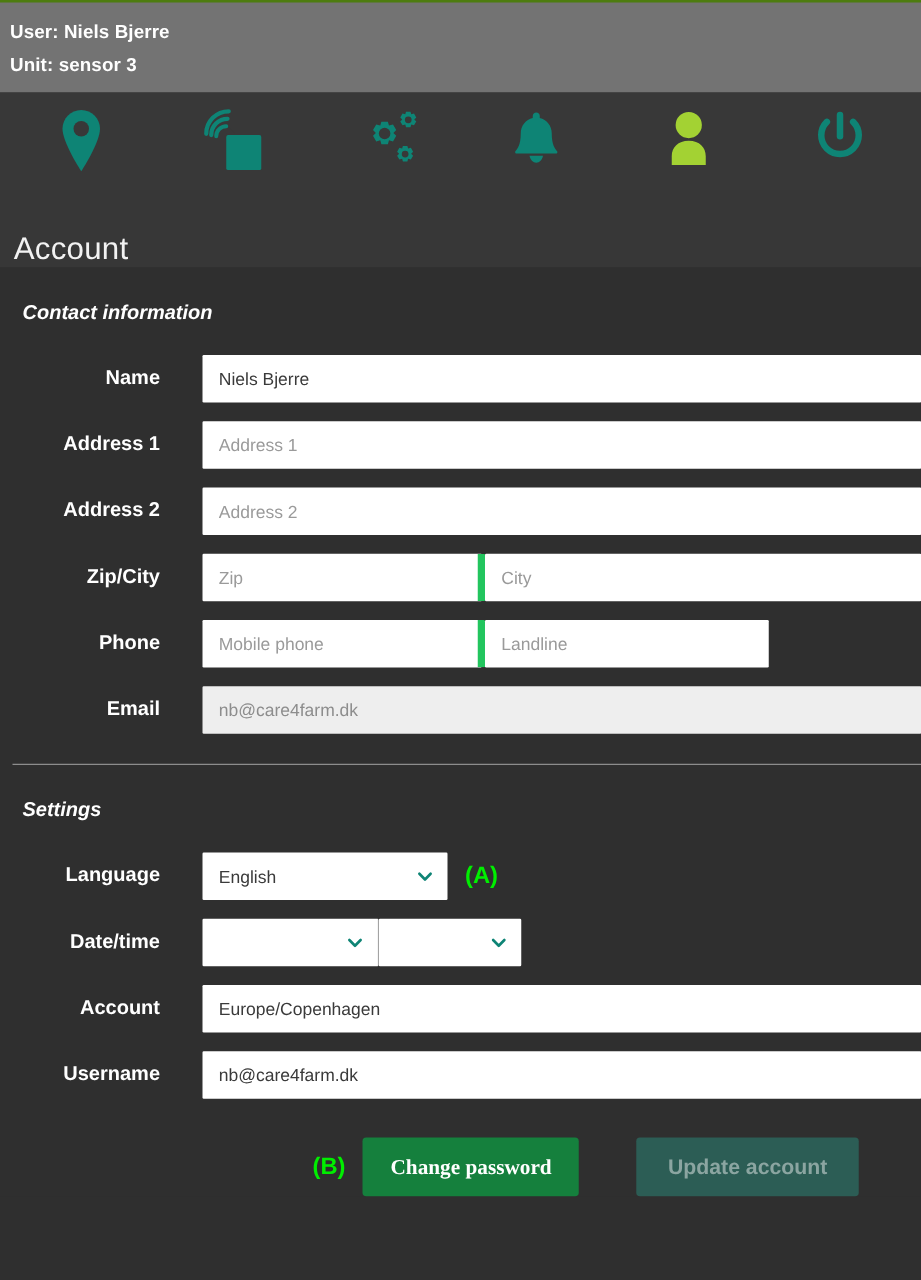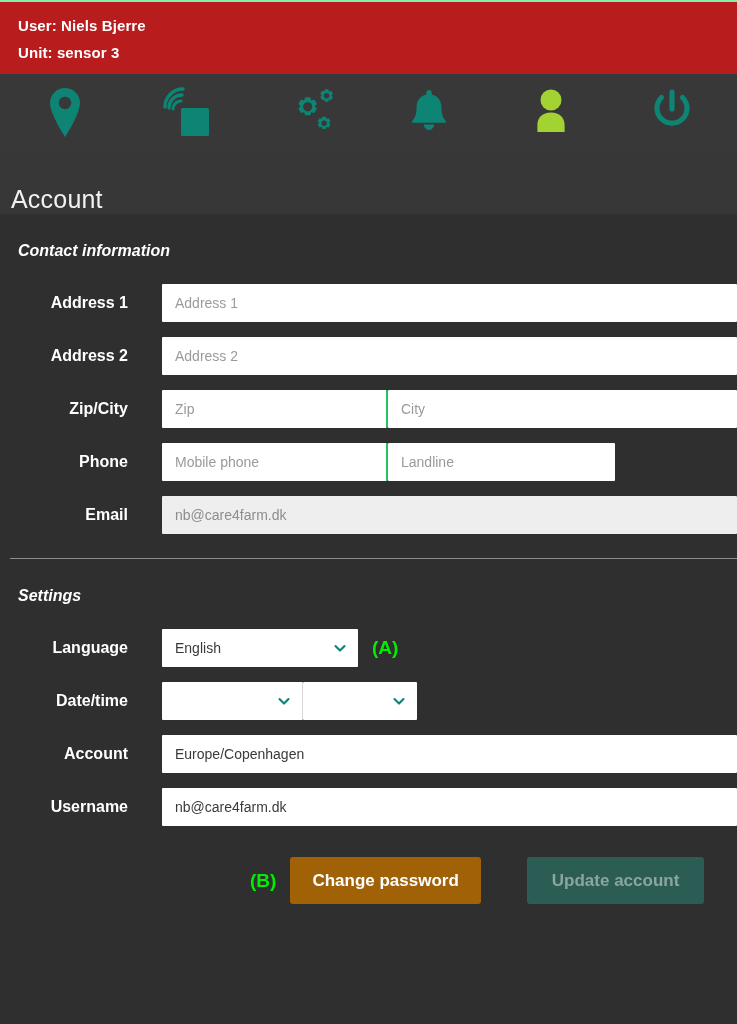--- a/index.html
+++ b/index.html
@@ -10,23 +10,23 @@
     width: 737px;
     height: 1024px;
     overflow: hidden;
     background: #2f2f2f;
     font-family: "Liberation Sans", sans-serif;
     -webkit-font-smoothing: antialiased;
   }
 
   
   .userbar {
-    background: #b91c1c;
-    padding: 10px 0 8px 18px;
-    border-top: 2px solid #86efac;
+    background: #737373;
+    padding: 10px 0 8px 8px;
+    border-top: 2px solid #4d7c0f;
   }
   .userbar .line {
     color: #ffffff;
     font-size: 15px;
     font-weight: bold;
     line-height: 27px;
     letter-spacing: .1px;
   }
 
   
@@ -107,21 +107,21 @@
     color: #3a3a3a;
     padding: 0 0 0 13px;
     border-radius: 1px;
   }
   .inp.grow { flex: 1; min-width: 0; }
   .inp::placeholder { color: #9a9a9a; }
   .inp.readonly { background: #eeeeee; color: #8d8d8d; }
   .inp.half-l {
     width: 226px;
     flex: 0 0 226px;
-    border-right: 2px solid #22c55e;
+    border-right: 6px solid #22c55e;
   }
   .inp.half-r { width: 227px; flex: 0 0 227px; }
   .phone .half-l { width: 226px; flex: 0 0 226px; }
   .phone .half-r { width: 227px; flex: 0 0 227px; }
 
   
   .sel {
     position: relative;
     background: #ffffff;
     height: 38px;
@@ -181,21 +181,21 @@
   .btn {
     border: none;
     border-radius: 3px;
     font-family: "Liberation Sans", sans-serif;
     font-size: 17px;
     font-weight: bold;
     height: 47px;
     padding: 0 22px;
     cursor: pointer;
   }
-  .btn-primary { background: #a16207; color: #ffffff; }
+  .btn-primary { background: #15803d; color: #ffffff; font-family: Liberation Serif, serif; }
   .btn-disabled {
     background: #2c5d55;
     color: #8ba5a1;
     cursor: default;
     margin-left: 46px;
     padding: 0 25px;
   }
 </style>
 </head>
 <body>
@@ -273,20 +273,26 @@
 </div>
 
 <div class="titleband">
   <span class="title">Account</span>
 </div>
 
 <div class="content">
 
   <div class="section-head">Contact information</div>
 
+  <div class="row">
+    <div class="lbl">Name</div>
+    <div class="fields">
+      <input class="inp grow" type="text" value="Niels Bjerre" style="">
+    </div>
+  </div>
 
   <div class="row">
     <div class="lbl">Address 1</div>
     <div class="fields">
       <input class="inp grow" type="text" placeholder="Address 1" style="">
     </div>
   </div>
 
   <div class="row">
     <div class="lbl">Address 2</div>

